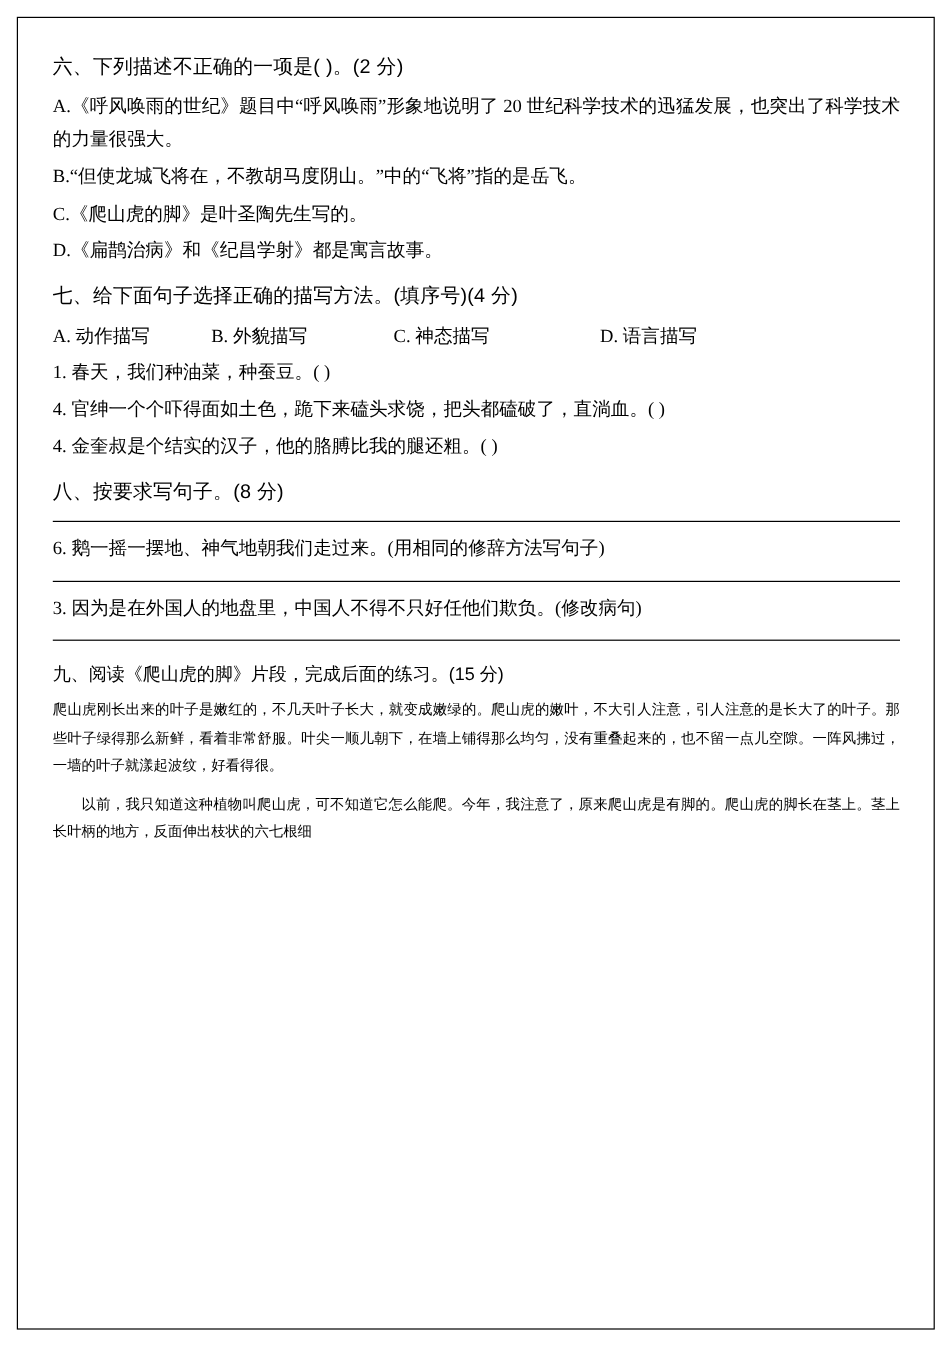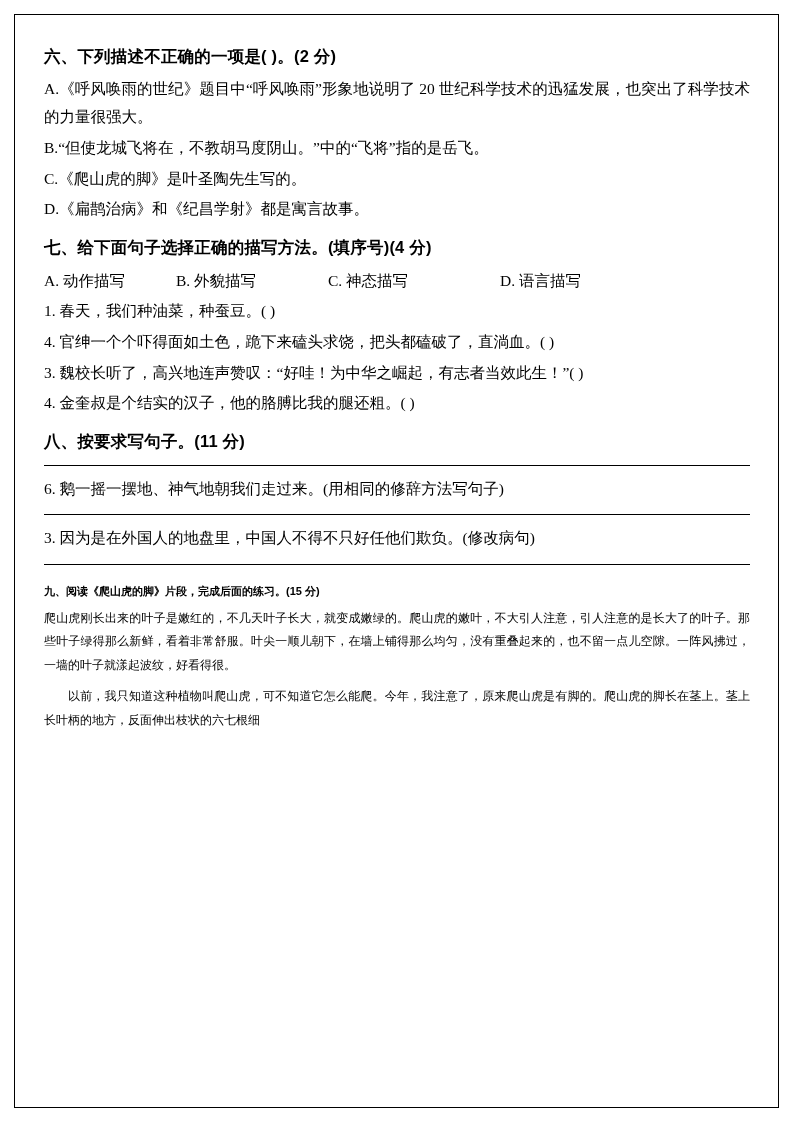--- a/index.html
+++ b/index.html
@@ -34,21 +34,21 @@
   }
   .content {
     position: absolute;
     left: 44px;
     top: 44px;
     width: 706px;
     box-sizing: border-box;
   }
   .sec-head {
     font-family: "Liberation Sans", "DejaVu Sans", sans-serif;
-    font-weight: bold;
+    font-weight: normal;
     font-size: 16.5px;
     line-height: 1.5;
     margin: 0 0 6px 0;
     letter-spacing: 0.2px;
   }
   .q-line {
     font-size: 15.5px;
     line-height: 1.85;
     margin: 0 0 2px 0;
     text-align: justify;
@@ -81,22 +81,22 @@
     margin: 0;
     text-align: justify;
     text-justify: inter-ideograph;
   }
   .para.indent {
     text-indent: 2em;
     font-family: Liberation Serif, serif;
   }
   .reading-head {
     font-family: "Liberation Sans", "DejaVu Sans", sans-serif;
-    font-weight: bold;
-    font-size: 11px;
+    font-weight: normal;
+    font-size: 15px;
     margin: 0 0 8px 0;
   }
   .spacer-8 { height: 8px; }
   .spacer-10 { height: 10px; }
 </style>
 </head>
 <body>
 
 <div class="page">
   <div class="page-frame"></div>
@@ -116,28 +116,27 @@
     <div>
       <p class="sec-head">七、给下面句子选择正确的描写方法。(填序号)(4 分)</p>
       <div class="opts-row">
         <span class="opt opt-a">A. 动作描写</span>
         <span class="opt opt-b">B. 外貌描写</span>
         <span class="opt opt-c">C. 神态描写</span>
         <span class="opt opt-d">D. 语言描写</span>
       </div>
       <p class="q-line">1. 春天，我们种油菜，种蚕豆。(        )</p>
       <p class="q-line">4. 官绅一个个吓得面如土色，跪下来磕头求饶，把头都磕破了，直淌血。(      )</p>
-      <p class="q-line">3. 魏校长听了，高兴地连声赞叹：“好哇！为中华之崛起，有志者当效此生！”(        )</p>
       <p class="q-line">4. 金奎叔是个结实的汉子，他的胳膊比我的腿还粗。(      )</p>
     </div>
 
     <div class="sec-gap"></div>
 
     <div>
-      <p class="sec-head">八、按要求写句子。(11 分)</p>
+      <p class="sec-head">八、按要求写句子。(8 分)</p>
       <hr class="answer-rule">
       <p class="q-line">6. 鹅一摇一摆地、神气地朝我们走过来。(用相同的修辞方法写句子)</p>
       <hr class="answer-rule">
       <p class="q-line">3. 因为是在外国人的地盘里，中国人不得不只好任他们欺负。(修改病句)</p>
       <hr class="answer-rule">
     </div>
 
     <div class="spacer-10"></div>
 
     <div>

